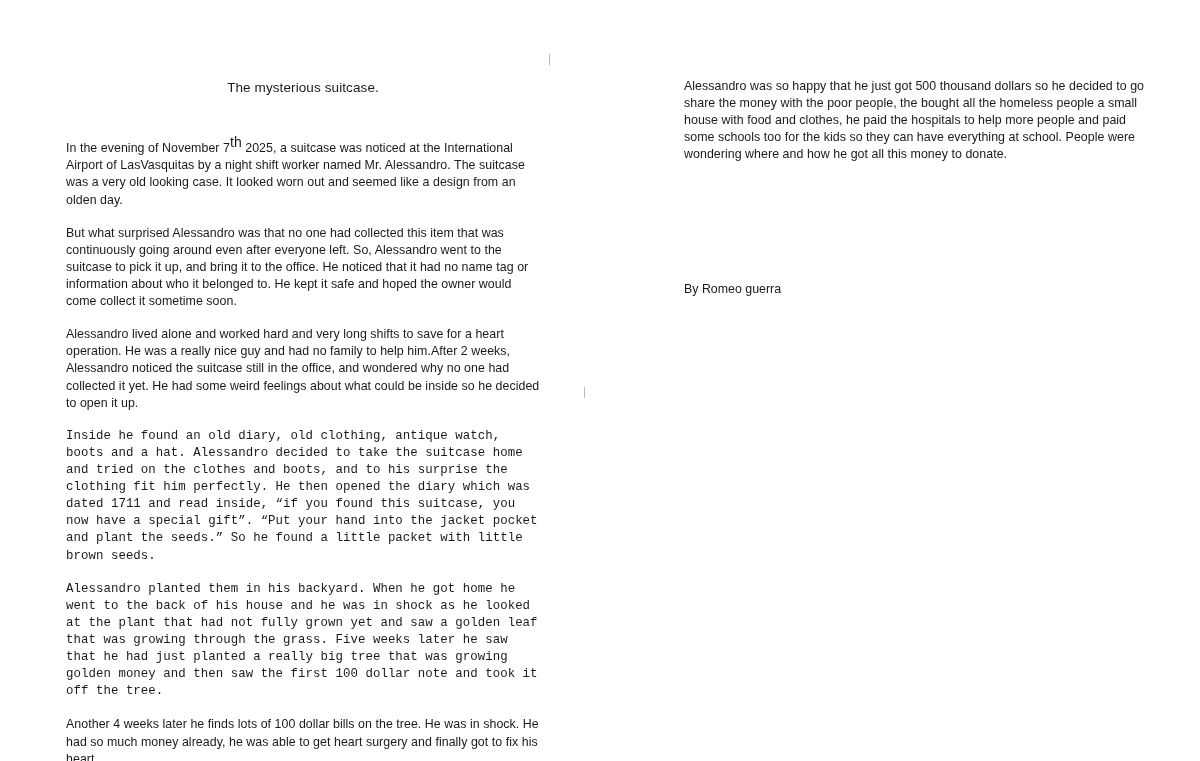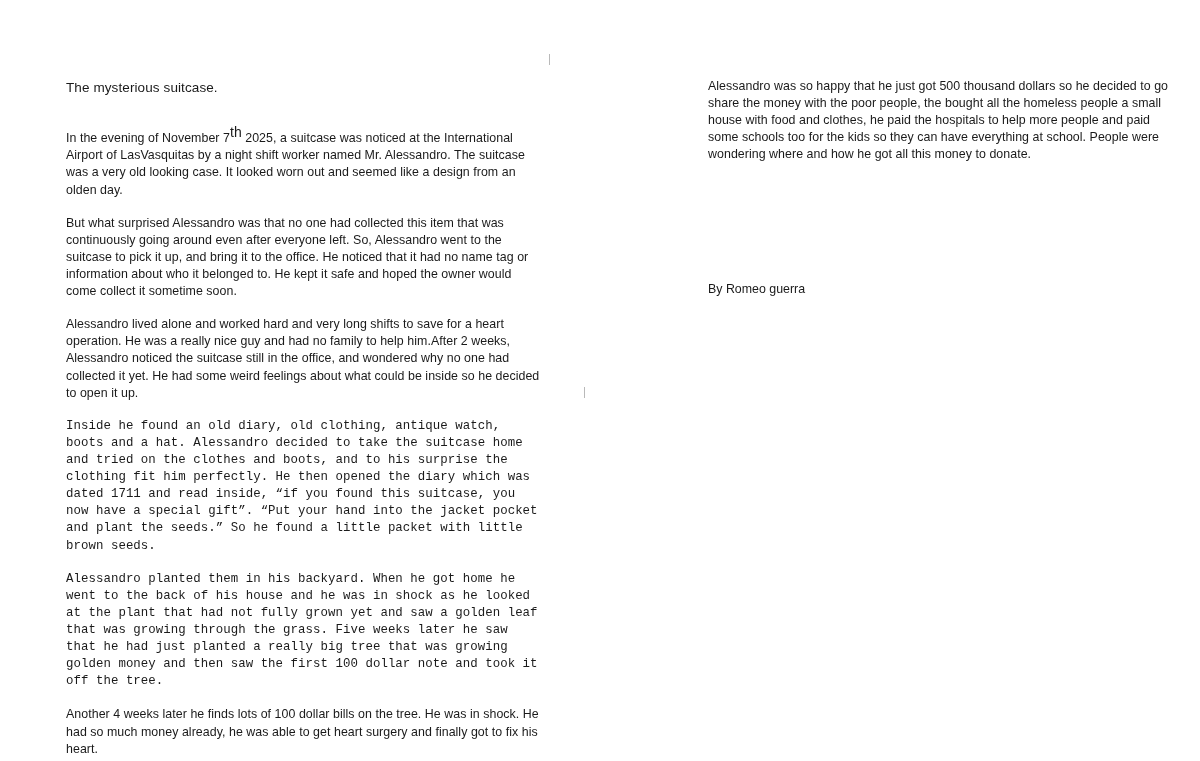--- a/index.html
+++ b/index.html
@@ -24,29 +24,29 @@
     position: absolute;
     top: 0;
     box-sizing: border-box;
   }
   .column-left {
     left: 0;
     width: 600px;
     padding: 78px 60px 0 66px;
   }
   .column-right {
-    left: 600px;
+    left: 576px;
     width: 600px;
     padding: 78px 30px 0 108px;
   }
   .doc-title {
     font-size: 13.5px;
     line-height: 1.5;
-    text-align: left;
-    margin: 0 0 32px 0;
+    text-align: center;
+    margin: 0 0 42px 0;
     letter-spacing: 0.1px;
   }
   p.para {
     font-size: 12.4px;
     line-height: 1.38;
     margin: 0 0 16px 0;
     letter-spacing: 0.05px;
     text-align: left;
   }
   .gap-lg {

